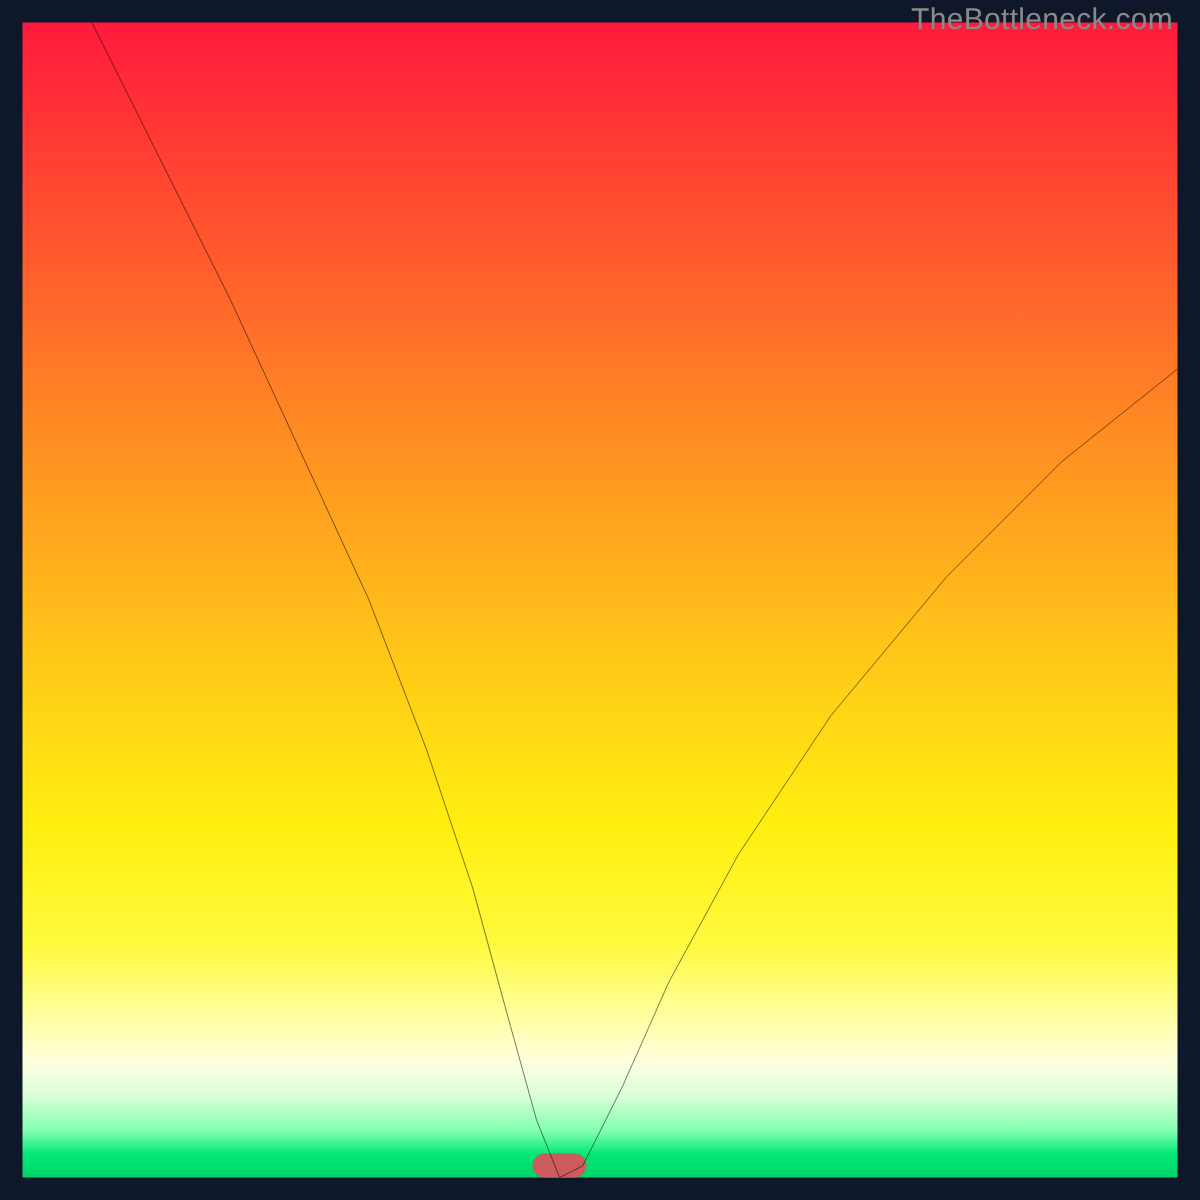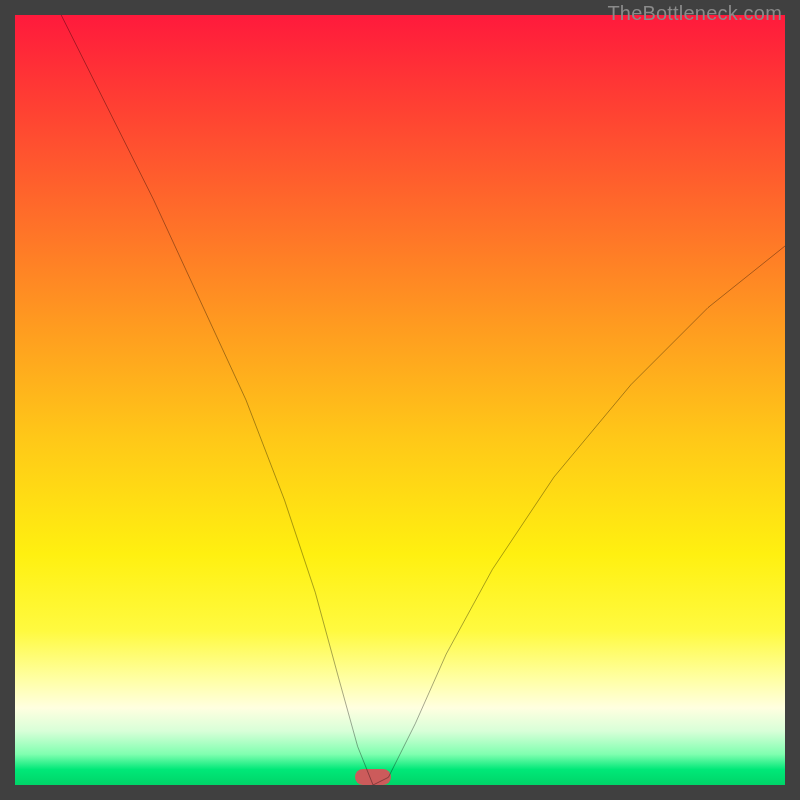--- a/index.html
+++ b/index.html
@@ -8,21 +8,21 @@
     width: 800px;
     height: 800px;
     background: #000;
     font-family: Arial, Helvetica, sans-serif;
     overflow: hidden;
   }
   .frame {
     position: relative;
     width: 800px;
     height: 800px;
-    background: #404040;
+    background: #0f172a;
   }
   .plot-area {
     position: absolute;
     left: 15px;
     top: 15px;
     width: 770px;
     height: 770px;
     background: linear-gradient(to bottom,
       #ff1a3c 0%,
       #ff3a34 10%,

